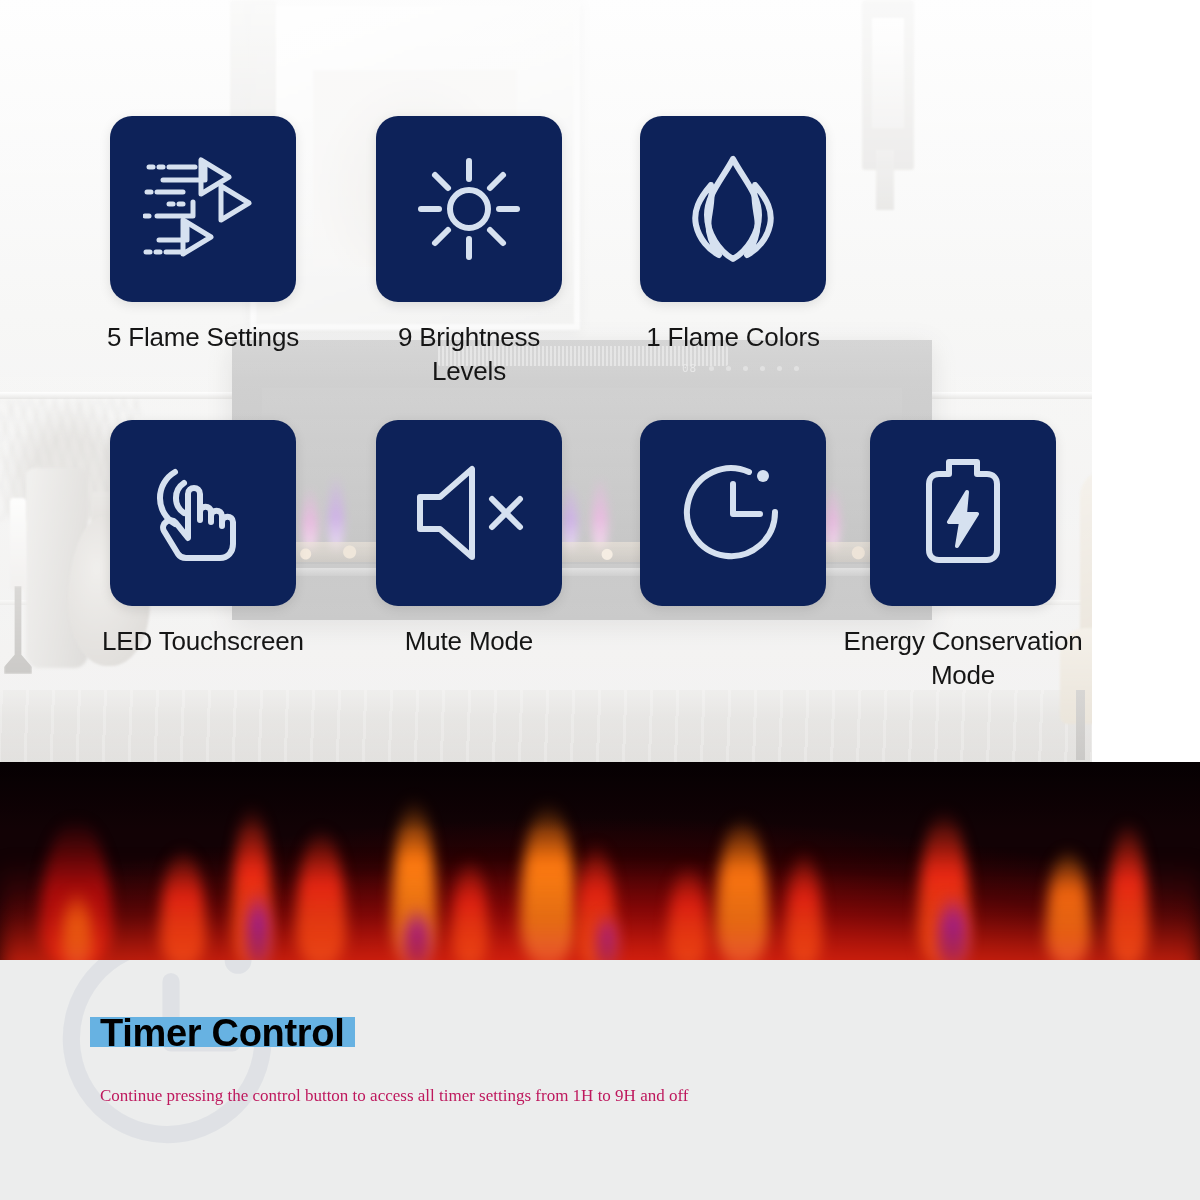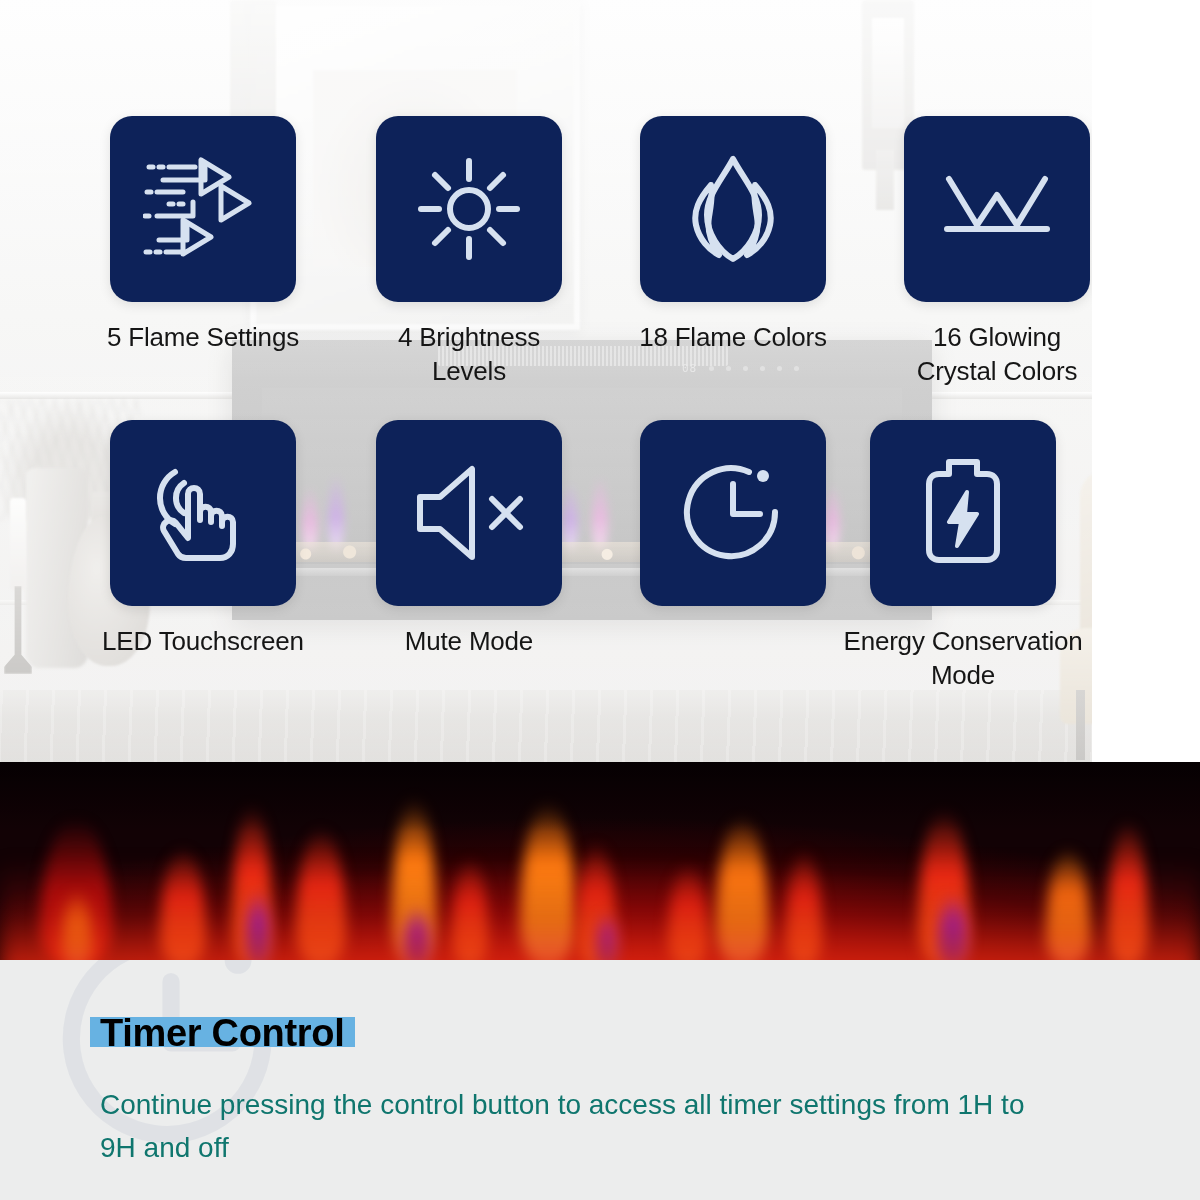--- a/index.html
+++ b/index.html
@@ -270,22 +270,23 @@
     position: absolute; left: -10px; top: 5px; width: calc(100% + 20px); height: 30px;
     background: #67b2e2;
   }
   .b-title {
     position: relative;
     font-size: 38px; font-weight: bold; color: #000000;
     letter-spacing: -0.3px;
   }
   .b-body {
     margin-top: 28px;
-    font-size: 28px; line-height: 1.55; color: #0f766e;
+    font-size: 17px; line-height: 1.55; color: #be185d;
     max-width: 930px;
+    font-family: Liberation Serif, serif;
   }
 </style>
 </head>
 <body>
 
 <div class="page">
 
   <div class="hero">
     <div class="room-wall"></div>
     <div class="wall-molding"></div>
@@ -374,51 +375,37 @@
               <line x1="54" y1="84" x2="54" y2="102"></line>
               <line x1="6" y1="54" x2="24" y2="54"></line>
               <line x1="84" y1="54" x2="102" y2="54"></line>
               <line x1="20" y1="20" x2="33" y2="33"></line>
               <line x1="75" y1="75" x2="88" y2="88"></line>
               <line x1="88" y1="20" x2="75" y2="33"></line>
               <line x1="33" y1="75" x2="20" y2="88"></line>
             </g>
           </svg>
         </div>
-        <div class="flabel" style="white-space:pre-line;">4 Brightness
+        <div class="flabel" style="white-space:pre-line;">9 Brightness
 Levels</div>
       </div>
 
       <div class="feature" style="left:594px; top:116px;">
         <div class="tile">
           <svg width="104" height="116" viewBox="0 0 104 116">
             <g fill="none" stroke="#d6e1f0" stroke-width="6" stroke-linejoin="round" stroke-linecap="round">
               <path d="M52 8 C40 30 26 44 26 64 C26 82 38 100 52 108 C66 100 78 82 78 64 C78 44 64 30 52 8 Z"></path>
               <path d="M30 34 C18 48 12 60 15 74 C18 88 28 99 38 104 C30 92 26 78 28 66 C30 54 32 44 30 34 Z"></path>
               <path d="M74 34 C86 48 92 60 89 74 C86 88 76 99 66 104 C74 92 78 78 76 66 C74 54 72 44 74 34 Z"></path>
             </g>
           </svg>
         </div>
-        <div class="flabel">18 Flame Colors</div>
-      </div>
-
-      <div class="feature" style="left:858px; top:116px;">
-        <div class="tile">
-          <svg width="116" height="84" viewBox="0 0 116 84">
-            <g fill="none" stroke="#d6e1f0" stroke-width="6" stroke-linecap="round" stroke-linejoin="round">
-              <path d="M10 12 L38 58"></path>
-              <path d="M106 12 L78 58"></path>
-              <path d="M38 58 L58 28 L78 58"></path>
-              <line x1="8" y1="62" x2="108" y2="62"></line>
-            </g>
-          </svg>
-        </div>
-        <div class="flabel" style="white-space:pre-line;">16 Glowing
-Crystal Colors</div>
-      </div>
+        <div class="flabel">1 Flame Colors</div>
+      </div>
+
 
       <div class="feature" style="left:64px; top:420px;">
         <div class="tile">
           <svg width="118" height="110" viewBox="0 0 118 110">
             <g fill="none" stroke="#d6e1f0" stroke-width="6" stroke-linecap="round" stroke-linejoin="round">
               <path d="M31 14 A30 30 0 0 0 31 66"></path>
               <path d="M40 25 A18 18 0 0 0 40 55"></path>
               <path d="M34 96 L20 73 C16 66 26 58 32 65 L44 80 L44 36 C44 28 56 28 56 36 L56 62 L56 54 C56 47 67 47 67 54 L67 64 L67 58 C67 51 78 51 78 58 L78 68 L78 64 C78 57 89 57 89 64 L89 86 C89 94 84 100 76 100 L42 100 C38 100 36 99 34 96 Z"></path>
             </g>
           </svg>

